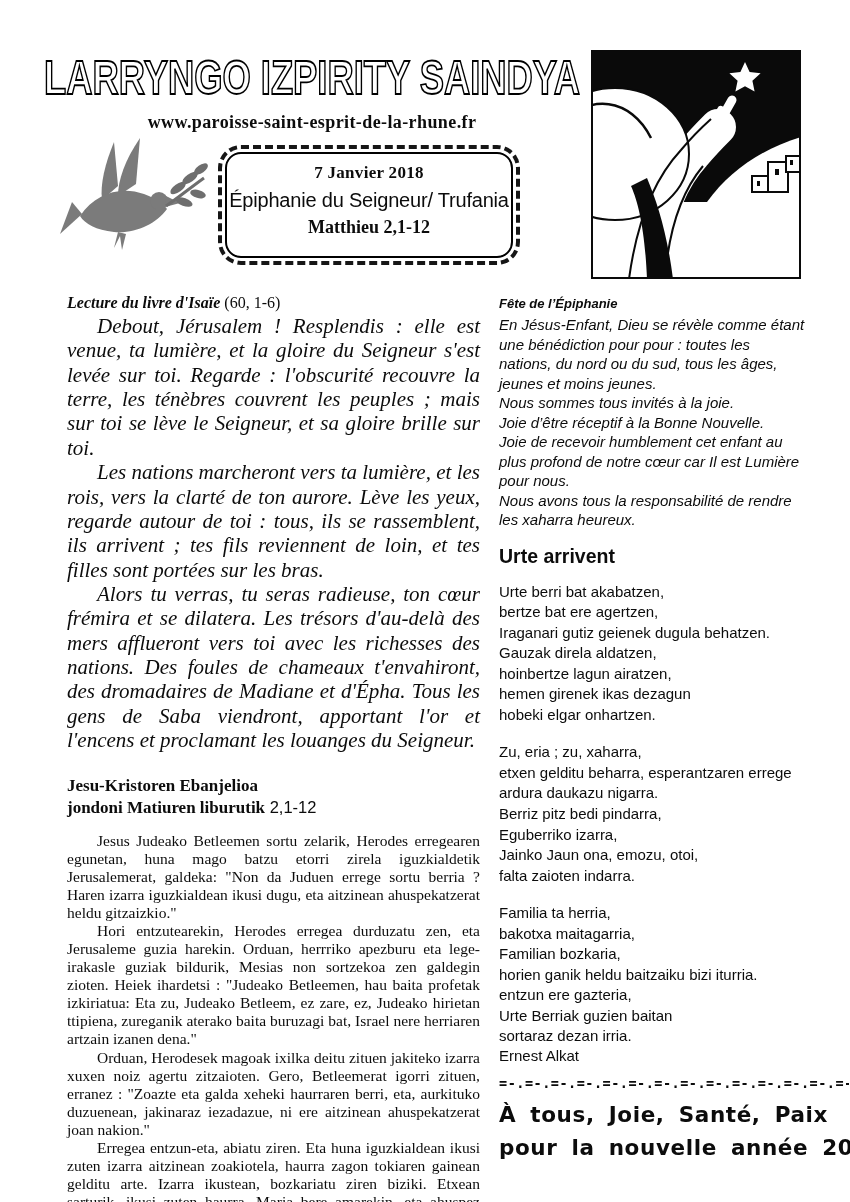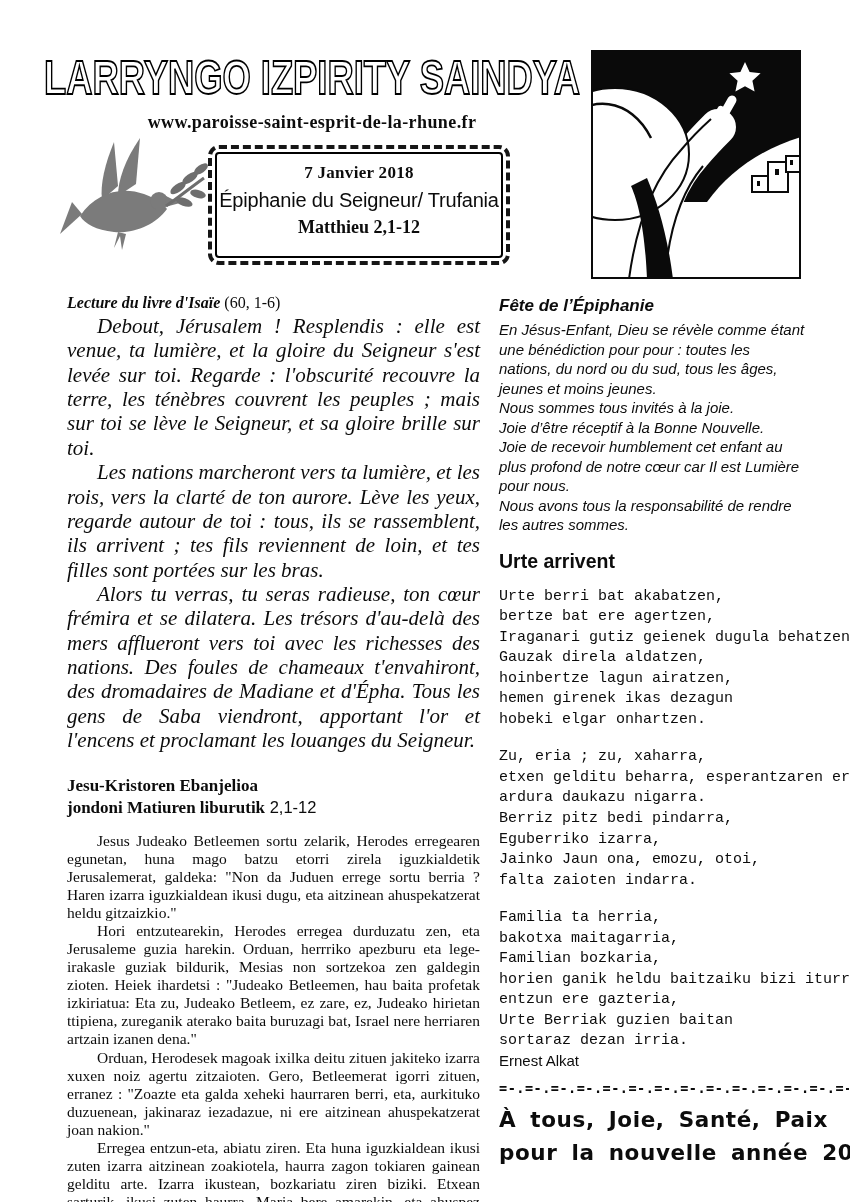--- a/index.html
+++ b/index.html
@@ -13,23 +13,23 @@
   .title-svg{left:36px;top:46px;width:552px;height:64px;}
   .website{left:36px;top:112px;width:552px;text-align:center;
     font-weight:bold;font-size:18px;letter-spacing:.4px;
     font-family:"Liberation Serif","DejaVu Serif",serif;}
 
   .dove-svg{left:58px;top:136px;width:152px;height:124px;}
   .nativity-svg{left:591px;top:50px;width:210px;height:229px;}
 
   
   .event-box{
-    left:215px;top:152px;width:288px;height:106px;box-sizing:border-box;
+    left:225px;top:152px;width:288px;height:106px;box-sizing:border-box;
     border:2px solid #000;outline:4px dashed #161616;outline-offset:3px;
-    border-radius:4px;text-align:center;padding-top:9px;
+    border-radius:16px;text-align:center;padding-top:9px;
   }
   .event-date{font-weight:bold;font-size:17px;letter-spacing:.3px;}
   .event-title{font-family:"Liberation Sans","DejaVu Sans",sans-serif;
     font-size:20px;letter-spacing:-.2px;margin-top:6px;}
   .event-ref{font-weight:bold;font-size:18px;margin-top:5px;}
 
   
   .col-left{left:67px;top:294px;width:413px;}
   .isaiah-heading{font-size:16px;margin:0 0 2px 0;}
   .isaiah-heading .hb{font-weight:bold;font-style:italic;}
@@ -39,24 +39,24 @@
   .gospel-heading{margin-top:23px;font-weight:bold;font-size:17px;line-height:1.28;}
   .gospel-heading .gref{font-weight:normal;
     font-family:"Liberation Sans","DejaVu Sans",sans-serif;font-size:16.5px;}
   .gospel-par{margin:0;font-weight:normal;font-size:15.5px;line-height:1.165;
     text-align:justify;text-indent:30px;}
   .gospel-par.first{margin-top:13px;}
 
   
   .col-right{left:499px;top:296px;width:318px;
     font-family:"Liberation Sans","DejaVu Sans",sans-serif;}
-  .epiphany-heading{font-weight:bold;font-style:italic;font-size:17px;margin:0 0 4px 0;}
+  .epiphany-heading{font-weight:bold;font-style:italic;font-size:13px;margin:0 0 4px 0;}
   .ep-line{font-style:italic;font-size:15px;line-height:1.3;white-space:nowrap;}
   .poem-heading{font-weight:bold;font-size:19.5px;margin-top:15px;}
-  .stanza{margin-top:14px;font-family:Liberation Mono, monospace;}
+  .stanza{margin-top:14px;}
   .stanza.later{margin-top:17px;}
   .poem-line{font-size:15px;line-height:1.37;white-space:nowrap;}
   .author{font-size:15px;}
   .separator{margin-top:11px;width:350px;white-space:nowrap;overflow:hidden;
     font-family:"DejaVu Sans Mono","Liberation Mono",monospace;
     font-weight:bold;font-size:13.5px;letter-spacing:.5px;}
   .greeting{margin-top:7px;width:352px;font-weight:bold;font-size:21.5px;
     line-height:1.55;letter-spacing:.6px;word-spacing:6px;white-space:nowrap;
     font-family:"DejaVu Sans",sans-serif;}
 </style>
@@ -151,21 +151,21 @@
     <div class="ep-line">En Jésus-Enfant, Dieu se révèle comme étant</div>
     <div class="ep-line">une bénédiction pour pour : toutes les</div>
     <div class="ep-line">nations, du nord ou du sud, tous les âges,</div>
     <div class="ep-line">jeunes et moins jeunes.</div>
     <div class="ep-line">Nous sommes tous invités à la joie.</div>
     <div class="ep-line">Joie d’être réceptif à la Bonne Nouvelle.</div>
     <div class="ep-line">Joie de recevoir humblement cet enfant au</div>
     <div class="ep-line">plus profond de notre cœur car Il est Lumière</div>
     <div class="ep-line">pour nous.</div>
     <div class="ep-line">Nous avons tous la responsabilité de rendre</div>
-    <div class="ep-line">les autres sommes.</div>
+    <div class="ep-line">les xaharra heureux.</div>
   </div>
 
   <div class="poem-heading">Urte arrivent</div>
 
   <div class="stanza">
     <div class="poem-line">Urte berri bat akabatzen,</div>
     <div class="poem-line">bertze bat ere agertzen,</div>
     <div class="poem-line">Iraganari gutiz geienek dugula behatzen.</div>
     <div class="poem-line">Gauzak direla aldatzen,</div>
     <div class="poem-line">hoinbertze lagun airatzen,</div>

